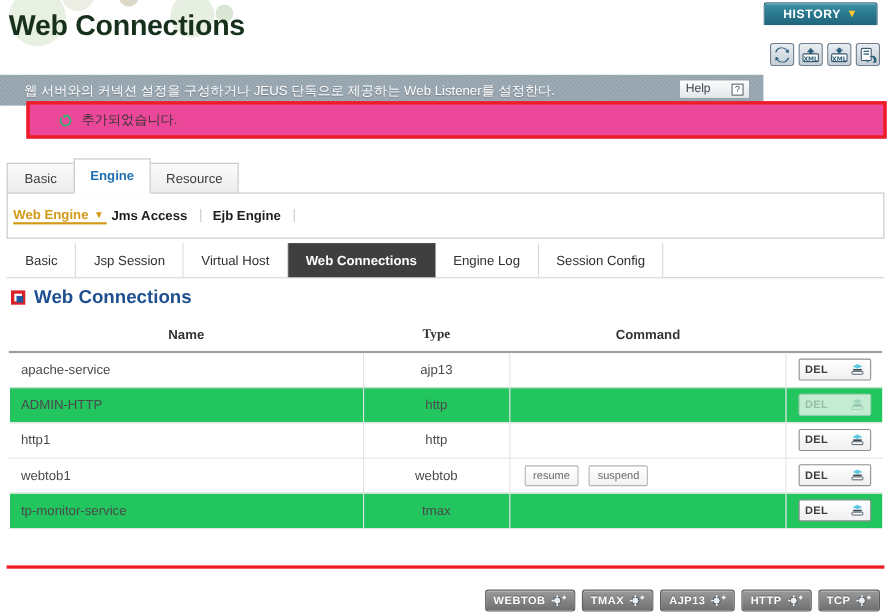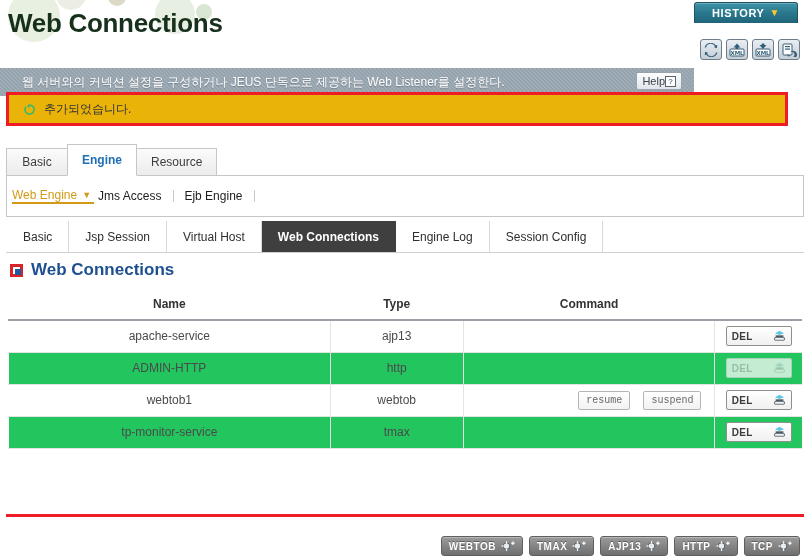--- a/index.html
+++ b/index.html
@@ -87,38 +87,38 @@
     font-size: 12px;
     white-space: nowrap;
     text-shadow: 0 1px 1px rgba(0,0,0,.25);
   }
   .help-btn {
     position: absolute; right: 12px; top: 4px;
     height: 18px; padding: 0 5px;
     background: linear-gradient(to bottom, #fdfdfd, #e2e6ea);
     border: 1px solid #97a3ad;
     border-radius: 2px;
-    display: flex; align-items: center; gap: 0;
+    display: flex; align-items: center; gap: 19px;
     font-size: 11px; color: #3a4450;
   }
   .help-q {
     display: inline-block;
     width: 11px; height: 11px;
     border: 1px solid #5a6470;
     font-size: 8px; line-height: 10px; text-align: center;
     color: #36404c; background: #fff;
   }
 
   
   .alert-wrap {
-    position: absolute; left: 6px; top: 92px;
+    position: absolute; left: 24px; top: 92px;
     width: 782px; height: 34px;
     border: 3px solid #ee1c24;
-    background: #eab308;
-    display: flex; align-items: center;
+    background: #ec4899;
+    display: flex; align-items: center; padding-left: 12px;
   }
   .alert-icon {
     margin-left: 14px; width: 13px; height: 13px;
     position: relative; flex: none;
   }
   .alert-icon svg { display: block; }
   .alert-msg {
     margin-left: 8px;
     font-size: 12px; color: #333333;
   }
@@ -156,21 +156,21 @@
     border: 1px solid #c6c6c6;
     border-top: 1px solid #c6c6c6;
   }
   .subnav {
     position: absolute; left: 12px; top: 185px;
     display: flex; align-items: center; height: 22px;
     font-size: 12px;
   }
   .subnav .item {
     display: flex; align-items: center;
-    color: #1d1d1d; font-weight: normal;
+    color: #1d1d1d; font-weight: bold;
     padding: 0 10px 0 0;
   }
   .subnav .item.active {
     color: #d39a17;
     border-bottom: 2px solid #d39a17;
     padding-right: 3px;
     margin-right: 4px;
   }
   .subnav .caret {
     color: #d39a17; font-size: 9px; margin-left: 5px;
@@ -242,26 +242,26 @@
     padding: 0;
   }
   .tbl td {
     height: 32px;
     border-bottom: 1px solid #e3e3e3;
     border-right: 1px solid #e3e3e3;
     color: #4a4a4a;
     padding: 0 10px;
     background: #ffffff;
   }
-  .tbl td.c-name { width: 322px; text-align: center; border-left: 1px solid #ffffff; }
+  .tbl td.c-name { width: 322px; text-align: left; border-left: 1px solid #ffffff; }
   .tbl td.c-type { width: 133px; text-align: center; }
-  .tbl td.c-cmd  { width: 252px; text-align: right; font-family: Liberation Mono, monospace; }
+  .tbl td.c-cmd  { width: 252px; text-align: left; }
   .tbl td.c-act  { width: 87px;  text-align: center; border-right: none; }
   .tbl th.c-name { width: 322px; }
-  .tbl th.c-type { width: 133px; }
+  .tbl th.c-type { width: 133px; font-family: Liberation Serif, serif; }
   .tbl th.c-cmd  { width: 252px; }
   .tbl th.c-act  { width: 87px;  }
   .tbl tr.alt td { background: #22c55e; }
 
   .del-btn {
     display: inline-flex; align-items: center; gap: 20px;
     height: 20px; padding: 0 5px;
     border: 1px solid #8f8f8f;
     border-radius: 2px;
     background: linear-gradient(to bottom, #ffffff, #f0f0f0);
@@ -468,20 +468,35 @@
             <span>DEL</span>
             <svg width="13" height="12" viewBox="0 0 13 12">
               <path d="M6.5 0.8 11 3.2 6.5 5 2 3.2z" fill="#c9dbe0"></path>
               <rect x="2.6" y="5.4" width="7.8" height="1.5" fill="#b9bfc4"></rect>
               <rect x="1.6" y="7.6" width="9.8" height="2.6" rx=".4" fill="#ffffff" stroke="#c2c7cb" stroke-width=".8"></rect>
             </svg>
           </span>
         </td>
       </tr>
       <tr>
+        <td class="c-name">http1</td>
+        <td class="c-type">http</td>
+        <td class="c-cmd"></td>
+        <td class="c-act">
+          <span class="del-btn">
+            <span>DEL</span>
+            <svg width="13" height="12" viewBox="0 0 13 12">
+              <path d="M6.5 0.8 11 3.2 6.5 5 2 3.2z" fill="#5fc8e0"></path>
+              <rect x="2.6" y="5.4" width="7.8" height="1.5" fill="#3b4a55"></rect>
+              <rect x="1.6" y="7.6" width="9.8" height="2.6" rx=".4" fill="#ffffff" stroke="#3b4a55" stroke-width=".8"></rect>
+            </svg>
+          </span>
+        </td>
+      </tr>
+      <tr>
         <td class="c-name">webtob1</td>
         <td class="c-type">webtob</td>
         <td class="c-cmd">
           <span class="cmd-btn">resume</span>
           <span class="cmd-btn">suspend</span>
         </td>
         <td class="c-act">
           <span class="del-btn">
             <span>DEL</span>
             <svg width="13" height="12" viewBox="0 0 13 12">

